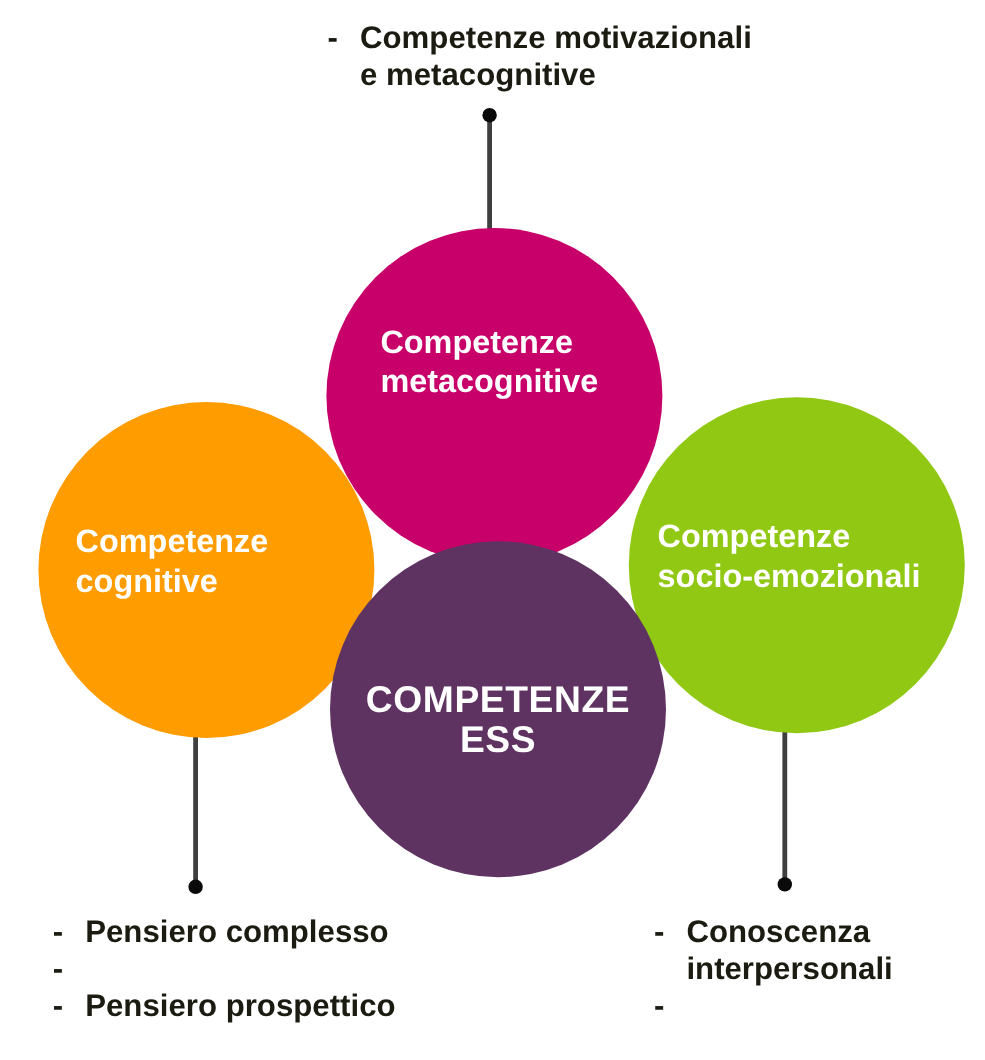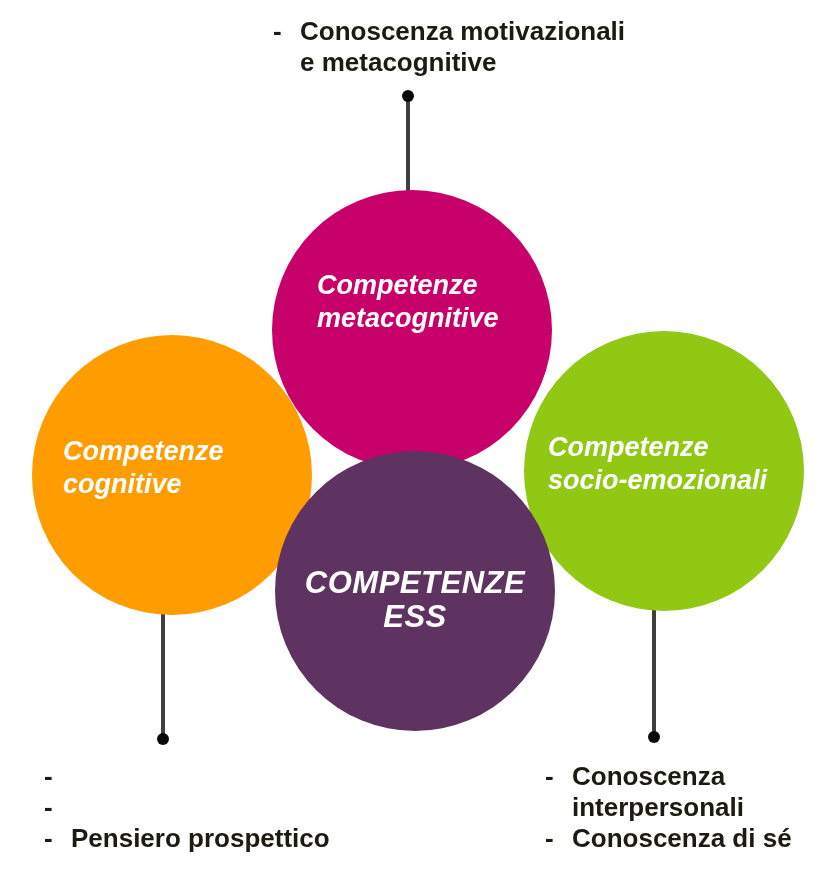--- a/index.html
+++ b/index.html
@@ -16,21 +16,21 @@
   .connector { position: absolute; width: 4px; z-index: 0; }
   .conn-top   { left: 406px; top: 96px;  height: 97px; }
   .conn-left  { left: 161px; top: 611px; height: 129px; }
   .conn-right { left: 652px; top: 609px; height: 129px; }
   .dot { position: absolute; width: 12px; height: 12px; border-radius: 50%; z-index: 0; }
   .dot-top   { left: 402px; top: 90px; }
   .dot-left  { left: 157px; top: 733px; }
   .dot-right { left: 648px; top: 731px; }
 
   
-  .circle { position: absolute; width: 280px; height: 280px; border-radius: 50%; font-style: italic; }
+  .circle { position: absolute; width: 280px; height: 280px; border-radius: 50%; }
   .circle-pink   { left: 272px; top: 190px; z-index: 2; }
   .circle-orange { left: 32px;  top: 335px; z-index: 1; }
   .circle-green  { left: 524px; top: 331px; z-index: 1; }
   .circle-purple { left: 275px; top: 451px; z-index: 3; }
 
   .clabel {
     position: absolute;
     font-weight: 700;
     font-size: 27px;
     line-height: 33px;
@@ -94,41 +94,41 @@
   </div>
 
   <div class="circle circle-purple" style="background: rgb(95, 51, 97);">
     <div class="clabel clabel-purple" style="color: rgb(255, 255, 255);">COMPETENZE
 ESS</div>
   </div>
 
   <div class="callout callout-top" style="color: rgb(27, 27, 17);">
     <div class="item">
       <span class="dash">-</span>
-      <span class="txt">Conoscenza motivazionali e metacognitive</span>
+      <span class="txt">Competenze motivazionali e metacognitive</span>
     </div>
   </div>
 
   <div class="callout callout-bl" style="color: rgb(27, 27, 17);">
     <div class="item">
       <span class="dash">-</span>
+      <span class="txt">Pensiero complesso</span>
     </div>
     <div class="item">
       <span class="dash">-</span>
     </div>
     <div class="item">
       <span class="dash">-</span>
       <span class="txt">Pensiero prospettico</span>
     </div>
   </div>
 
   <div class="callout callout-br" style="color: rgb(27, 27, 17);">
     <div class="item">
       <span class="dash">-</span>
       <span class="txt">Conoscenza interpersonali</span>
     </div>
     <div class="item">
       <span class="dash">-</span>
-      <span class="txt">Conoscenza di sé</span>
     </div>
   </div>
 
 </div>
 
 </body></html>

